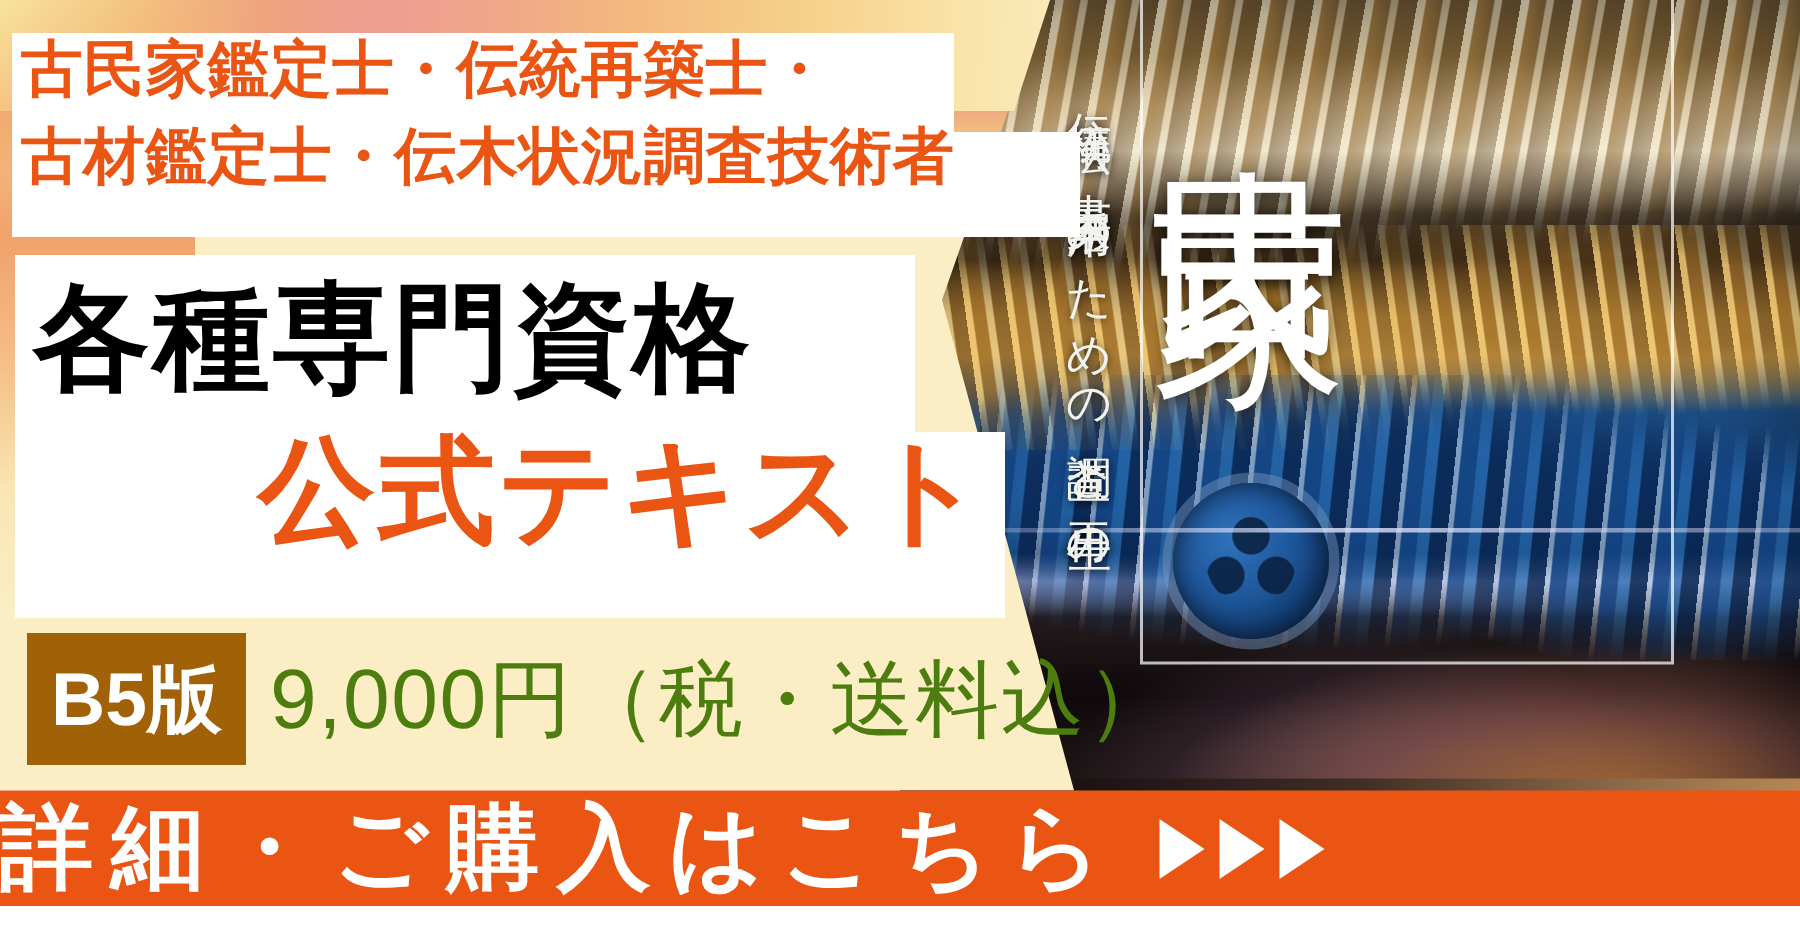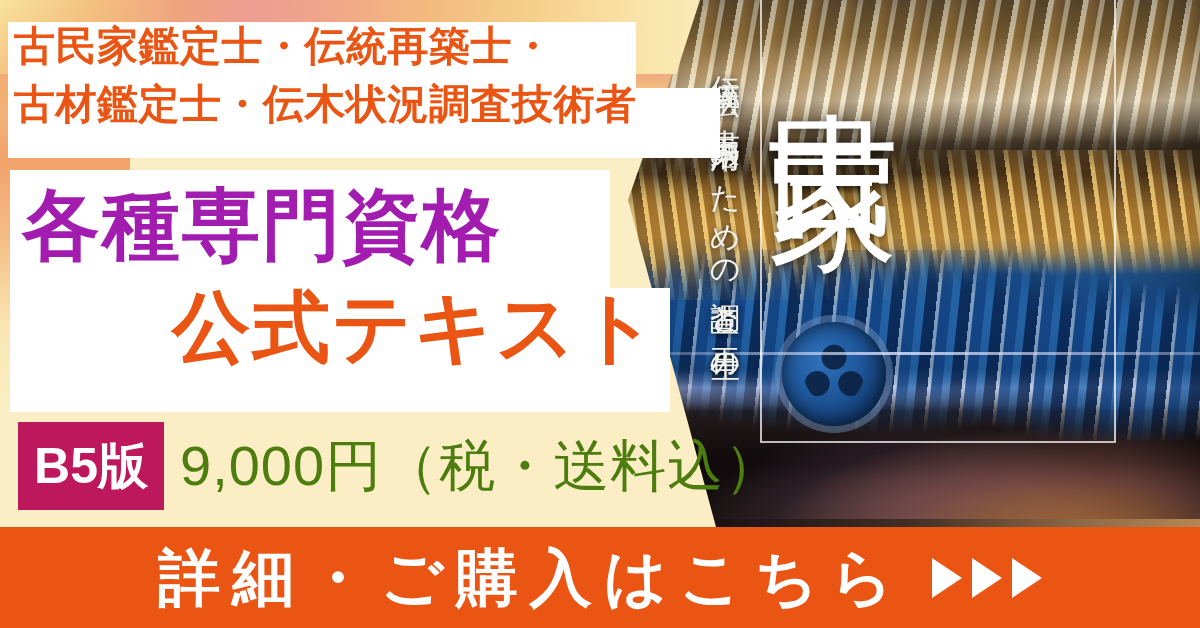--- a/index.html
+++ b/index.html
@@ -146,46 +146,46 @@
   .headline div{height:58px;}
 
   
   .panel-main{
     position:absolute;left:10px;top:170px;width:660px;height:242px;
     background:#ffffff;
     clip-path:polygon(0 0, 600px 0, 600px 118px, 660px 118px, 660px 242px, 0 242px);
   }
   .main-line1{
     position:absolute;left:22px;top:186px;
-    color:#a21caf;font-size:78px;line-height:1;font-weight:700;letter-spacing:2px;
+    color:#000000;font-size:78px;line-height:1;font-weight:700;letter-spacing:2px;
     white-space:nowrap;
   }
   .main-line2{
     position:absolute;left:172px;top:288px;
     color:#ea5514;font-size:78px;line-height:1;font-weight:700;letter-spacing:2px;
     white-space:nowrap;
   }
 
   
   .badge-size{
     position:absolute;left:18px;top:422px;width:146px;height:88px;
-    background:#be185d;color:#ffffff;
+    background:#a16207;color:#ffffff;
     font-size:50px;font-weight:700;line-height:88px;text-align:center;
     letter-spacing:0px;
   }
   .price-text{
     position:absolute;left:180px;top:424px;
     color:#4d7c0f;font-size:56px;line-height:84px;font-weight:400;
     letter-spacing:1px;white-space:nowrap;
   }
 
   
   .cta-bar{
-    position:absolute;left:0;top:527px;width:1200px;height:101px;
-    background:#ea5514;display:flex;align-items:center;justify-content:center;
+    position:absolute;left:0;top:527px;width:1200px;height:77px;
+    background:#ea5514;display:flex;align-items:center;
     cursor:pointer;
   }
   .cta-text{
     color:#ffffff;font-size:62px;font-weight:700;line-height:1;
     letter-spacing:12px;white-space:nowrap;
   }
   .cta-arrows{display:inline-flex;gap:10px;margin-left:26px;align-items:center;}
   .cta-arrows i{
     width:0;height:0;display:block;
     border-left:30px solid #ffffff;

